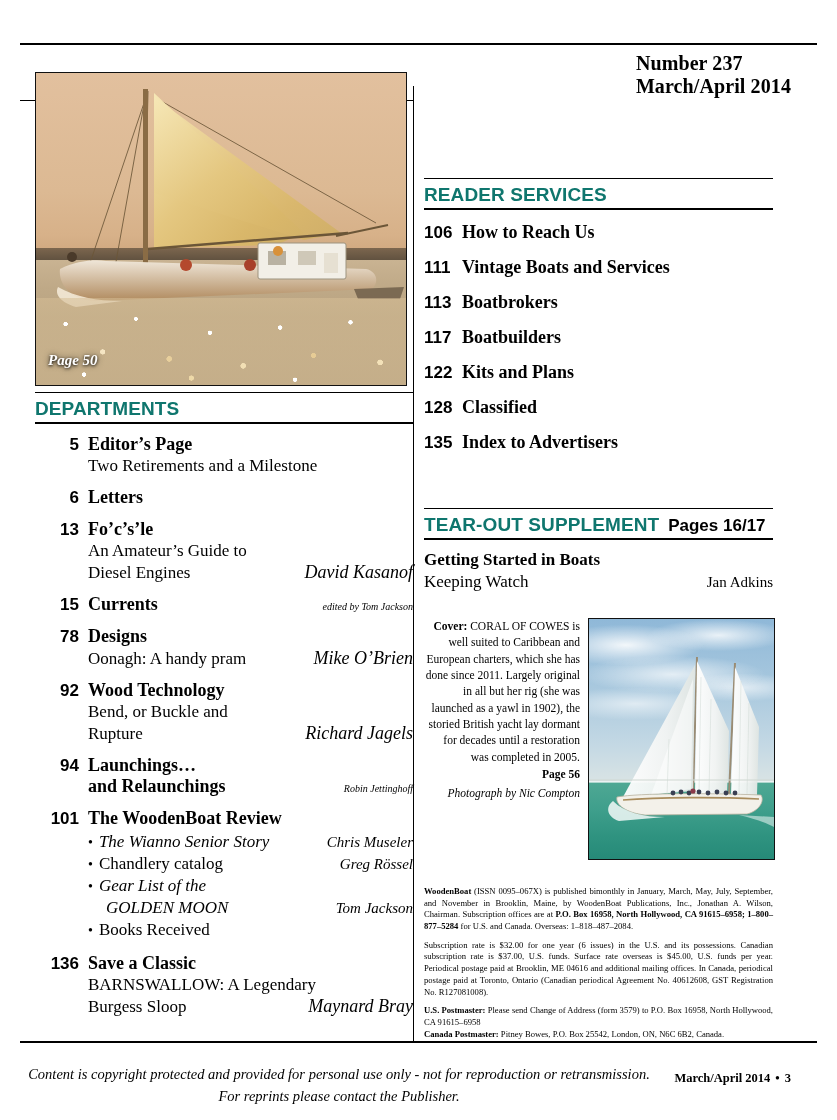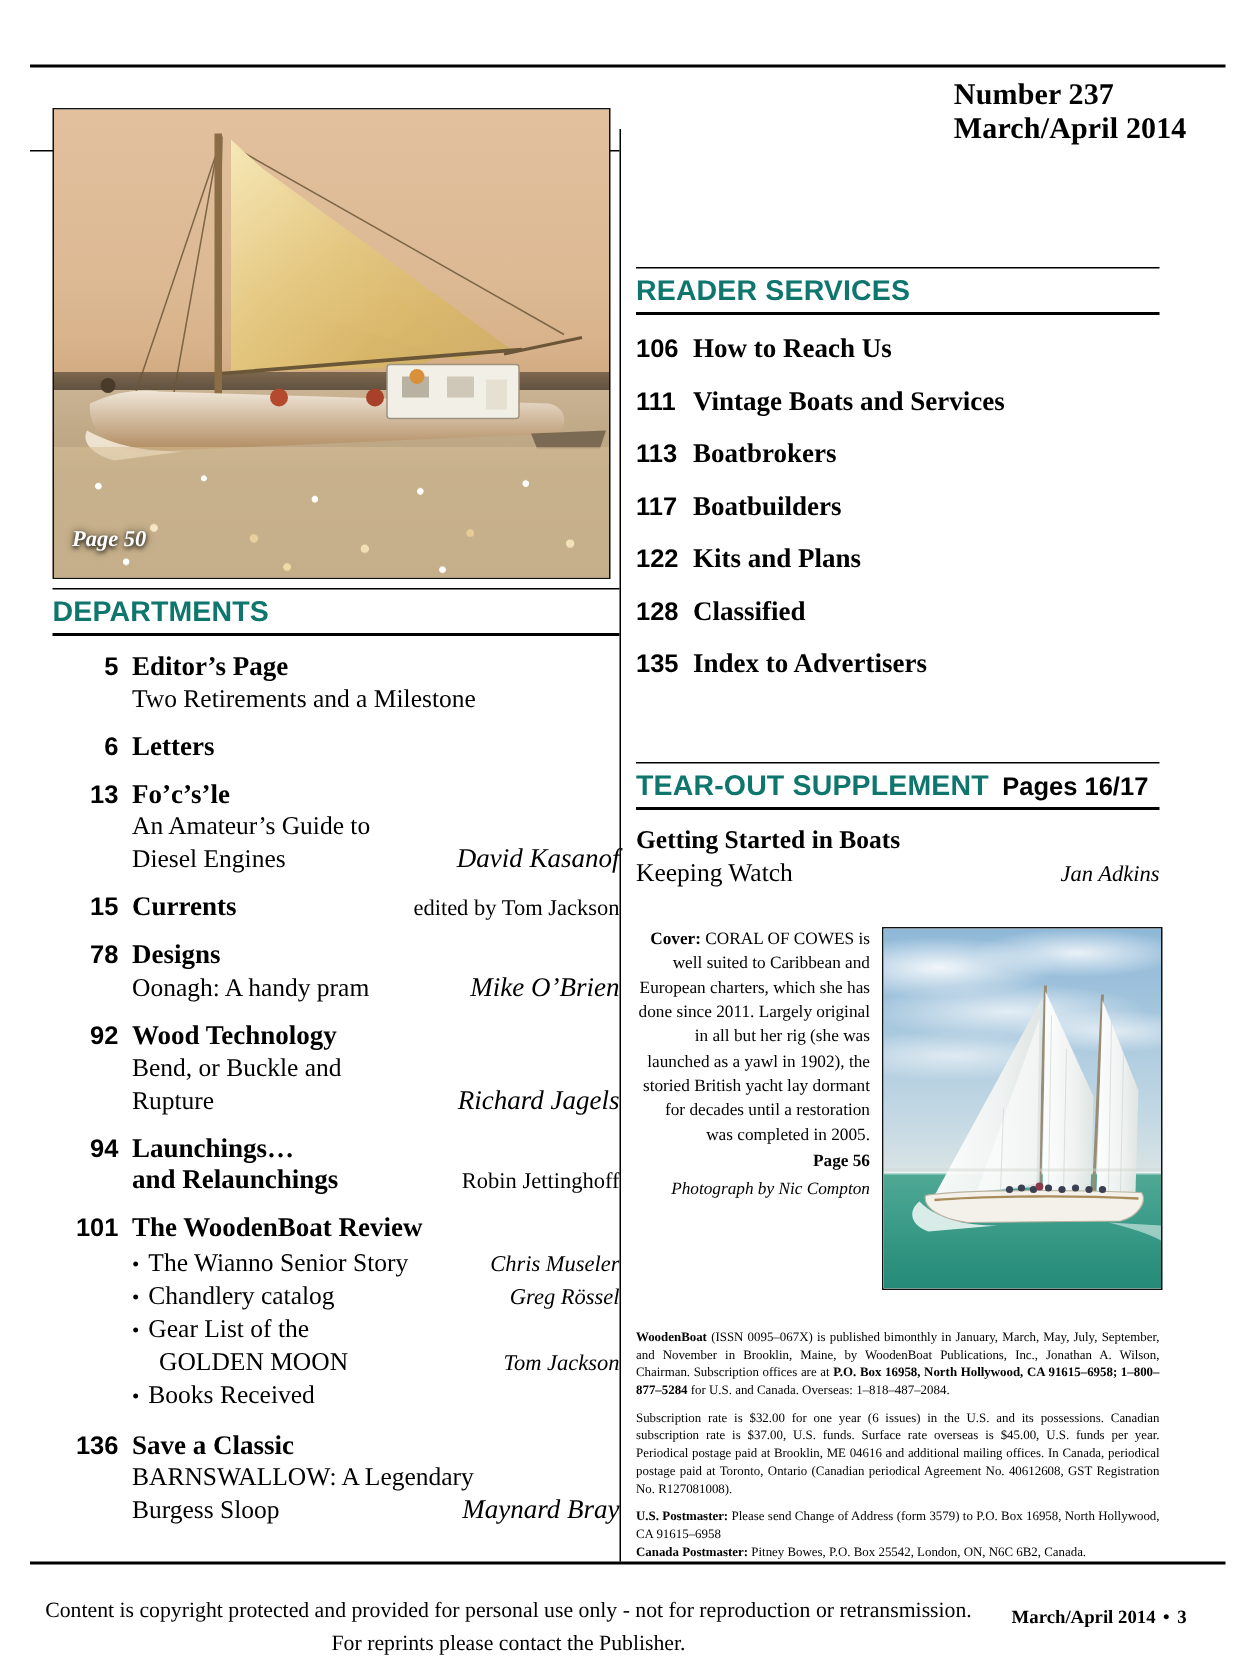--- a/index.html
+++ b/index.html
@@ -57,28 +57,28 @@
   
   .dept{position:absolute;left:35px;top:392px;width:378px;}
   .dept .hd-rule-top{width:378px;height:1px;background:#000;margin-bottom:5px;}
   .dept .hd-rule-bot{width:378px;height:2px;background:#000;margin-top:2px;}
   .dept-list{margin-top:10px;}
   .toc-entry{margin-bottom:11px;}
   .toc-main{display:flex;align-items:baseline;}
   .toc-num{width:44px;text-align:right;padding-right:9px;flex:none;
     font-weight:bold;font-size:17px;font-family:"Liberation Sans",sans-serif;}
   .toc-title{font-weight:bold;font-size:18px;}
-  .toc-credit{margin-left:auto;font-size:15px;padding-left:10px;}
+  .toc-credit{margin-left:auto;font-style:italic;font-size:10px;padding-left:10px;}
   .toc-sub{display:flex;align-items:baseline;padding-left:53px;margin-top:1px;}
   .toc-sub .txt{font-size:17px;}
   .toc-sub .cred{margin-left:auto;font-style:italic;font-size:18px;padding-left:10px;}
   .bullets{padding-left:53px;margin-top:3px;}
   .bullet-row{display:flex;align-items:baseline;margin-top:2px;}
   .bullet-row .bt{font-size:17px;}
-  .bullet-row .bt.ital{}
+  .bullet-row .bt.ital{font-style:italic;}
   .bullet-row .bc{margin-left:auto;font-style:italic;font-size:15px;padding-left:10px;}
   .bullet-dot{margin-right:6px;font-size:14px;}
 
   
   .rcol{position:absolute;left:424px;top:178px;width:349px;}
   .rs-rule-top{width:349px;height:1px;background:#000;margin-bottom:5px;}
   .rs-rule-bot{width:349px;height:2px;background:#000;margin-top:2px;}
   .rs-list{margin-top:12px;}
   .rs-row{display:flex;align-items:baseline;margin-bottom:14px;}
   .rs-num{width:38px;flex:none;font-weight:bold;font-size:17px;
@@ -88,21 +88,21 @@
   
   .tear{position:absolute;left:424px;top:508px;width:349px;}
   .tear-rule-top{width:349px;height:1px;background:#000;margin-bottom:5px;}
   .tear-rule-bot{width:349px;height:2px;background:#000;margin-top:2px;}
   .tear-headrow{display:flex;align-items:baseline;}
   .tear-pages{margin-left:9px;font-family:"Liberation Sans",sans-serif;
     font-weight:bold;font-size:17px;color:#000;}
   .tear-title{font-weight:bold;font-size:17px;margin-top:10px;}
   .tear-sub{display:flex;align-items:baseline;margin-top:2px;justify-content:space-between;}
   .tear-sub .t{font-size:17px;}
-  .tear-sub .c{margin-left:auto;font-style:italic;font-size:15px;}
+  .tear-sub .c{margin-left:auto;font-size:15px;}
 
   
   .coverblock{position:absolute;left:424px;top:618px;width:349px;}
   .cover-cap{width:162px;float:left;text-align:right;font-size:11.5px;
     line-height:1.42;padding-right:6px;box-sizing:border-box;}
   .cover-page{font-weight:bold;display:block;margin-top:1px;}
   .cover-photog{display:block;font-style:italic;margin-top:3px;font-size:11.5px;}
   .cover-photo{position:absolute;left:164px;top:0;width:185px;height:240px;
     border:1px solid #111;overflow:hidden;}
   .cp-sky{position:absolute;inset:0;
@@ -119,21 +119,21 @@
   .cp-horizon{position:absolute;left:0;top:67.4%;width:100%;height:2px;background:rgba(255,255,255,.55);}
   .cover-photo svg{position:absolute;inset:0;width:100%;height:100%;}
 
   
   .fineprint{position:absolute;left:424px;top:886px;width:349px;}
   .fineprint p{margin:0 0 7px 0;font-size:8.6px;line-height:1.36;text-align:justify;}
   .fineprint b{font-weight:bold;}
 
   
   .foot{position:absolute;left:0;top:1064px;width:678px;text-align:center;
-    font-size:14.5px;line-height:1.5;}
+    font-size:14.5px;line-height:1.5;font-style:italic;}
   .foot .l2{display:block;}
   .folio{position:absolute;right:46px;top:1071px;font-size:12.5px;font-weight:bold;}
   .folio .dot{margin:0 5px;}
 </style>
 </head>
 <body>
 
 <div class="page">
 
   <div class="rule-top"></div>

